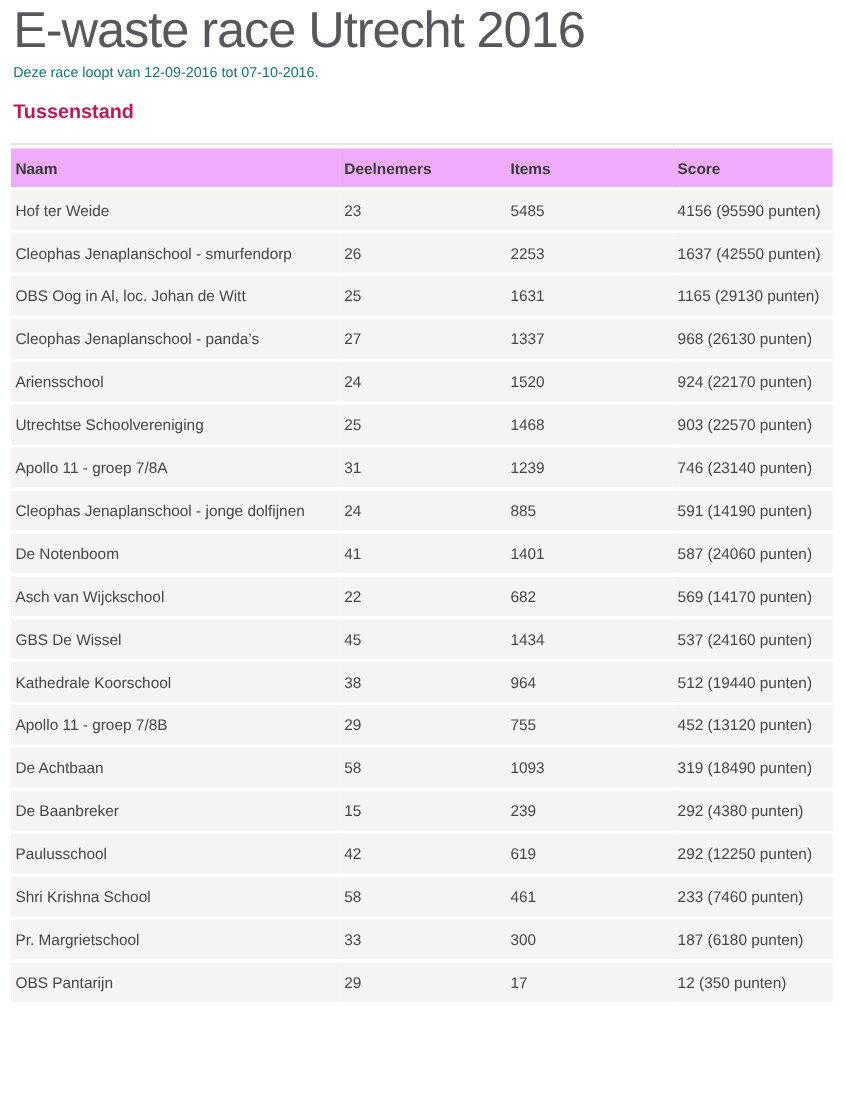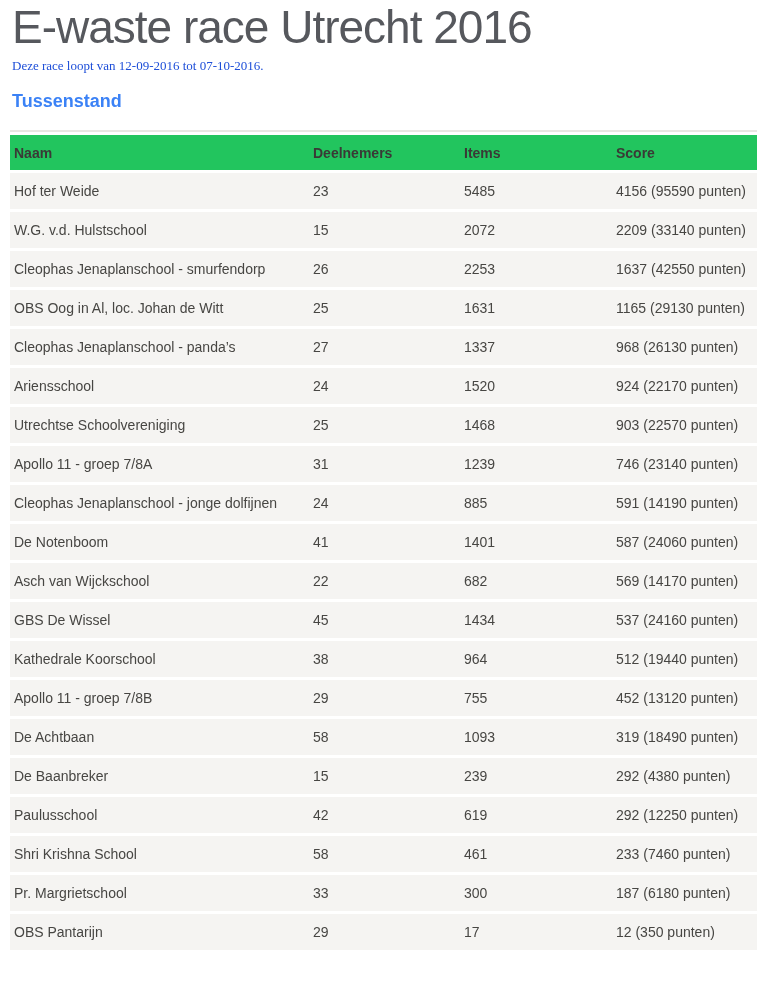--- a/index.html
+++ b/index.html
@@ -18,49 +18,48 @@
     font-size: 46px;
     line-height: 42px;
     font-weight: 300;
     letter-spacing: -1px;
     color: #56585d;
   }
   .page-subtitle {
     margin: 2px 0 16px 2px;
     font-size: 13px;
     line-height: 16px;
-    color: #1d4ed8;
-    font-family: Liberation Serif, serif;
+    color: #0f766e;
   }
   .section-heading {
     margin: 0 0 18px 2px;
     font-size: 18px;
     line-height: 22px;
     font-weight: bold;
-    color: #3b82f6;
+    color: #be185d;
   }
   .table-wrap {
     border-top: 2px solid #e8e6e2;
   }
   table.standings {
     width: 100%;
     border-collapse: separate;
     border-spacing: 0 3px;
     table-layout: fixed;
   }
   table.standings col.c-naam      { width: 299px; }
   table.standings col.c-deelnemers{ width: 151px; }
   table.standings col.c-items     { width: 152px; }
   table.standings col.c-score     { width: auto;  }
   table.standings th {
     text-align: left;
     font-size: 14px;
     font-weight: bold;
     color: #3a3936;
-    background: #22c55e;
+    background: #f0abfc;
     padding: 10px 4px 9px 4px;
     white-space: nowrap;
     overflow: hidden;
   }
   table.standings td {
     background: #f5f4f2;
     font-size: 14px;
     color: #474643;
     padding: 10px 4px;
     white-space: nowrap;
@@ -96,26 +95,20 @@
         </tr>
       </thead>
       <tbody>
           <tr>
             <td class="cell-naam">Hof ter Weide</td>
             <td class="cell-deelnemers">23</td>
             <td class="cell-items">5485</td>
             <td class="cell-score">4156 (95590 punten)</td>
           </tr>
           <tr>
-            <td class="cell-naam">W.G. v.d. Hulstschool</td>
-            <td class="cell-deelnemers">15</td>
-            <td class="cell-items">2072</td>
-            <td class="cell-score">2209 (33140 punten)</td>
-          </tr>
-          <tr>
             <td class="cell-naam">Cleophas Jenaplanschool - smurfendorp</td>
             <td class="cell-deelnemers">26</td>
             <td class="cell-items">2253</td>
             <td class="cell-score">1637 (42550 punten)</td>
           </tr>
           <tr>
             <td class="cell-naam">OBS Oog in Al, loc. Johan de Witt</td>
             <td class="cell-deelnemers">25</td>
             <td class="cell-items">1631</td>
             <td class="cell-score">1165 (29130 punten)</td>

